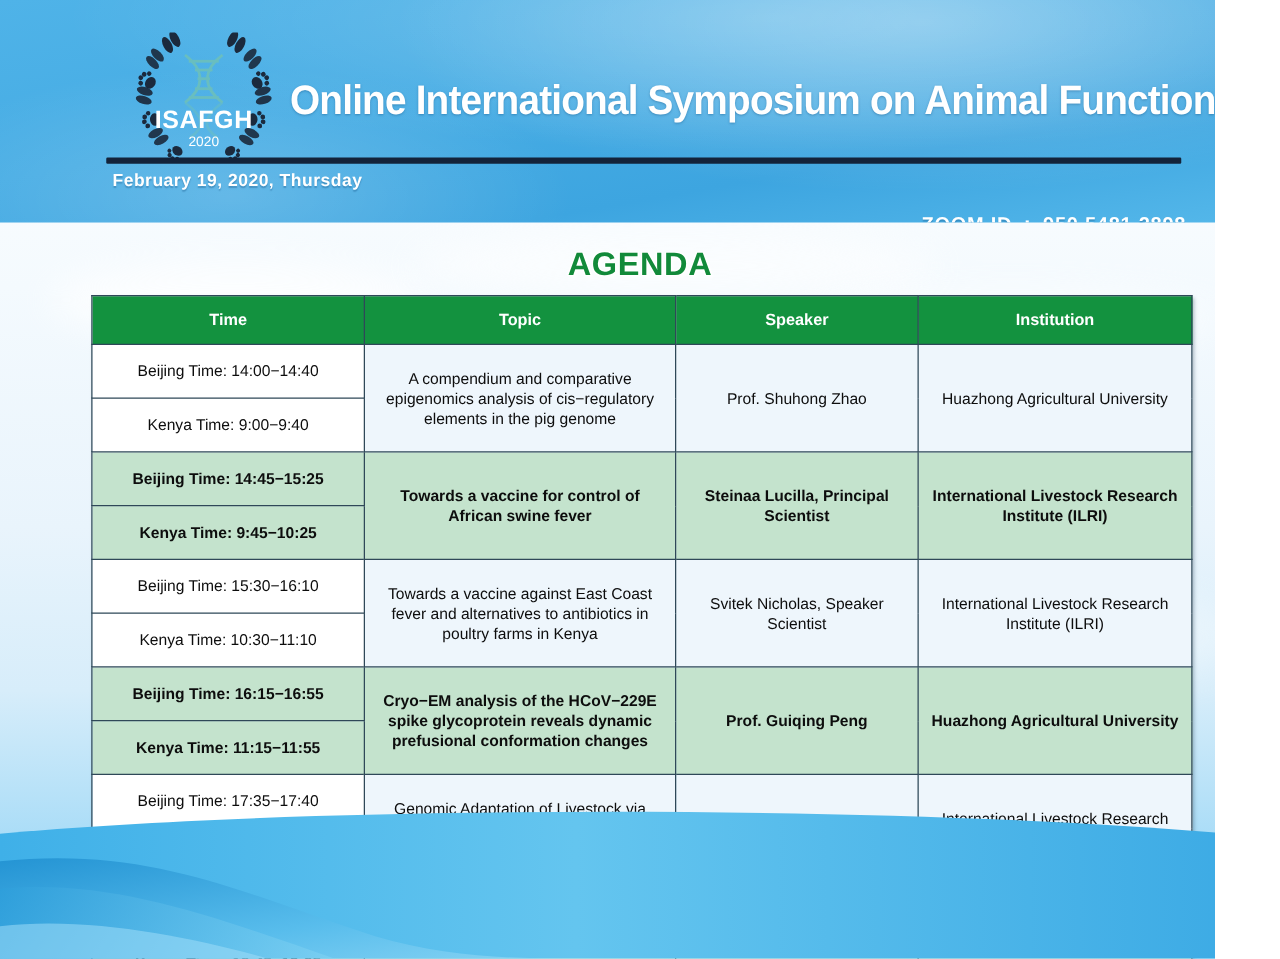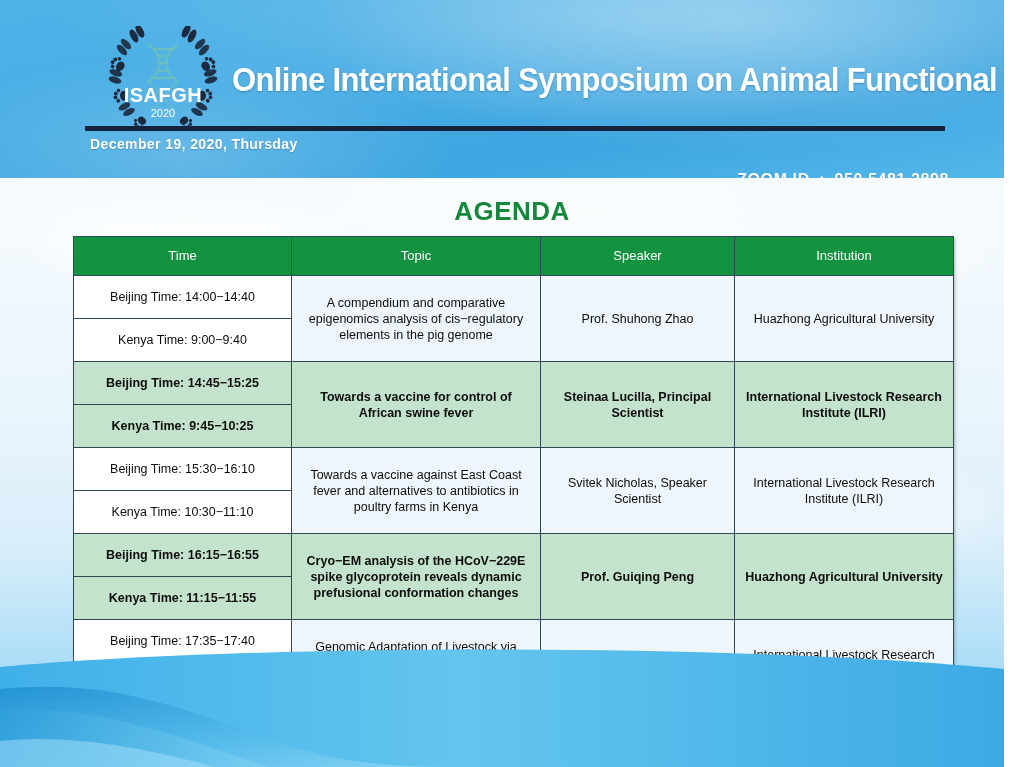--- a/index.html
+++ b/index.html
@@ -13,21 +13,20 @@
     font-family: "Liberation Sans", sans-serif;
     background: #ffffff;
   }
 
   .slide {
     position: relative;
     width: 972px;
     height: 767px;
     overflow: hidden;
     background: linear-gradient(180deg, #ffffff 0%, #f4fafe 30%, #e9f4fc 55%, #d7edfa 72%, #a8dcf7 88%, #5ec0ee 100%);
-    padding-left: 32px;
   }
 
   
   .cloud {
     position: absolute;
     border-radius: 50%;
     background: #ffffff;
     filter: blur(14px);
     pointer-events: none;
   }
@@ -149,21 +148,21 @@
   table.agenda td {
     border: 1px solid #2f4858;
     padding: 3px 6px;
     text-align: center;
     vertical-align: middle;
     line-height: 16px;
   }
   table.agenda th {
     background: #13923f;
     color: #ffffff;
-    font-weight: normal;
+    font-weight: bold;
     font-size: 13px;
     height: 32px;
   }
   
   col.c-time  { width: 218px; }
   col.c-topic { width: 249px; }
   col.c-spk   { width: 194px; }
   col.c-inst  { width: 219px; }
 
   td.time-cell { height: 36px; }
@@ -298,21 +297,21 @@
 
         <text id="logo-acronym" x="63" y="76" text-anchor="middle" fill="#ffffff" font-family="Liberation Sans, sans-serif" font-size="20" font-weight="bold" letter-spacing="0.5">ISAFGH</text>
         <text id="logo-year" x="63" y="91" text-anchor="middle" fill="#ffffff" font-family="Liberation Sans, sans-serif" font-size="11">2020</text>
       </svg>
     </div>
 
     <div class="event-title">Online International Symposium on Animal Functional Genomics &amp; Health</div>
 
     <div class="rule" style="background: rgb(19, 35, 58);"></div>
 
-    <div class="date-line">December 19, 2020, Thursday</div>
+    <div class="date-line">February 19, 2020, Thursday</div>
 
     <div class="zoom-id">
       <span>ZOOM ID</span><span class="sep">：</span><span>950 5481 2898</span>
     </div>
   </div>
 
   <div class="agenda-title" style="color: rgb(18, 138, 58);">AGENDA</div>
 
   <div class="table-wrap">
     <table class="agenda">

